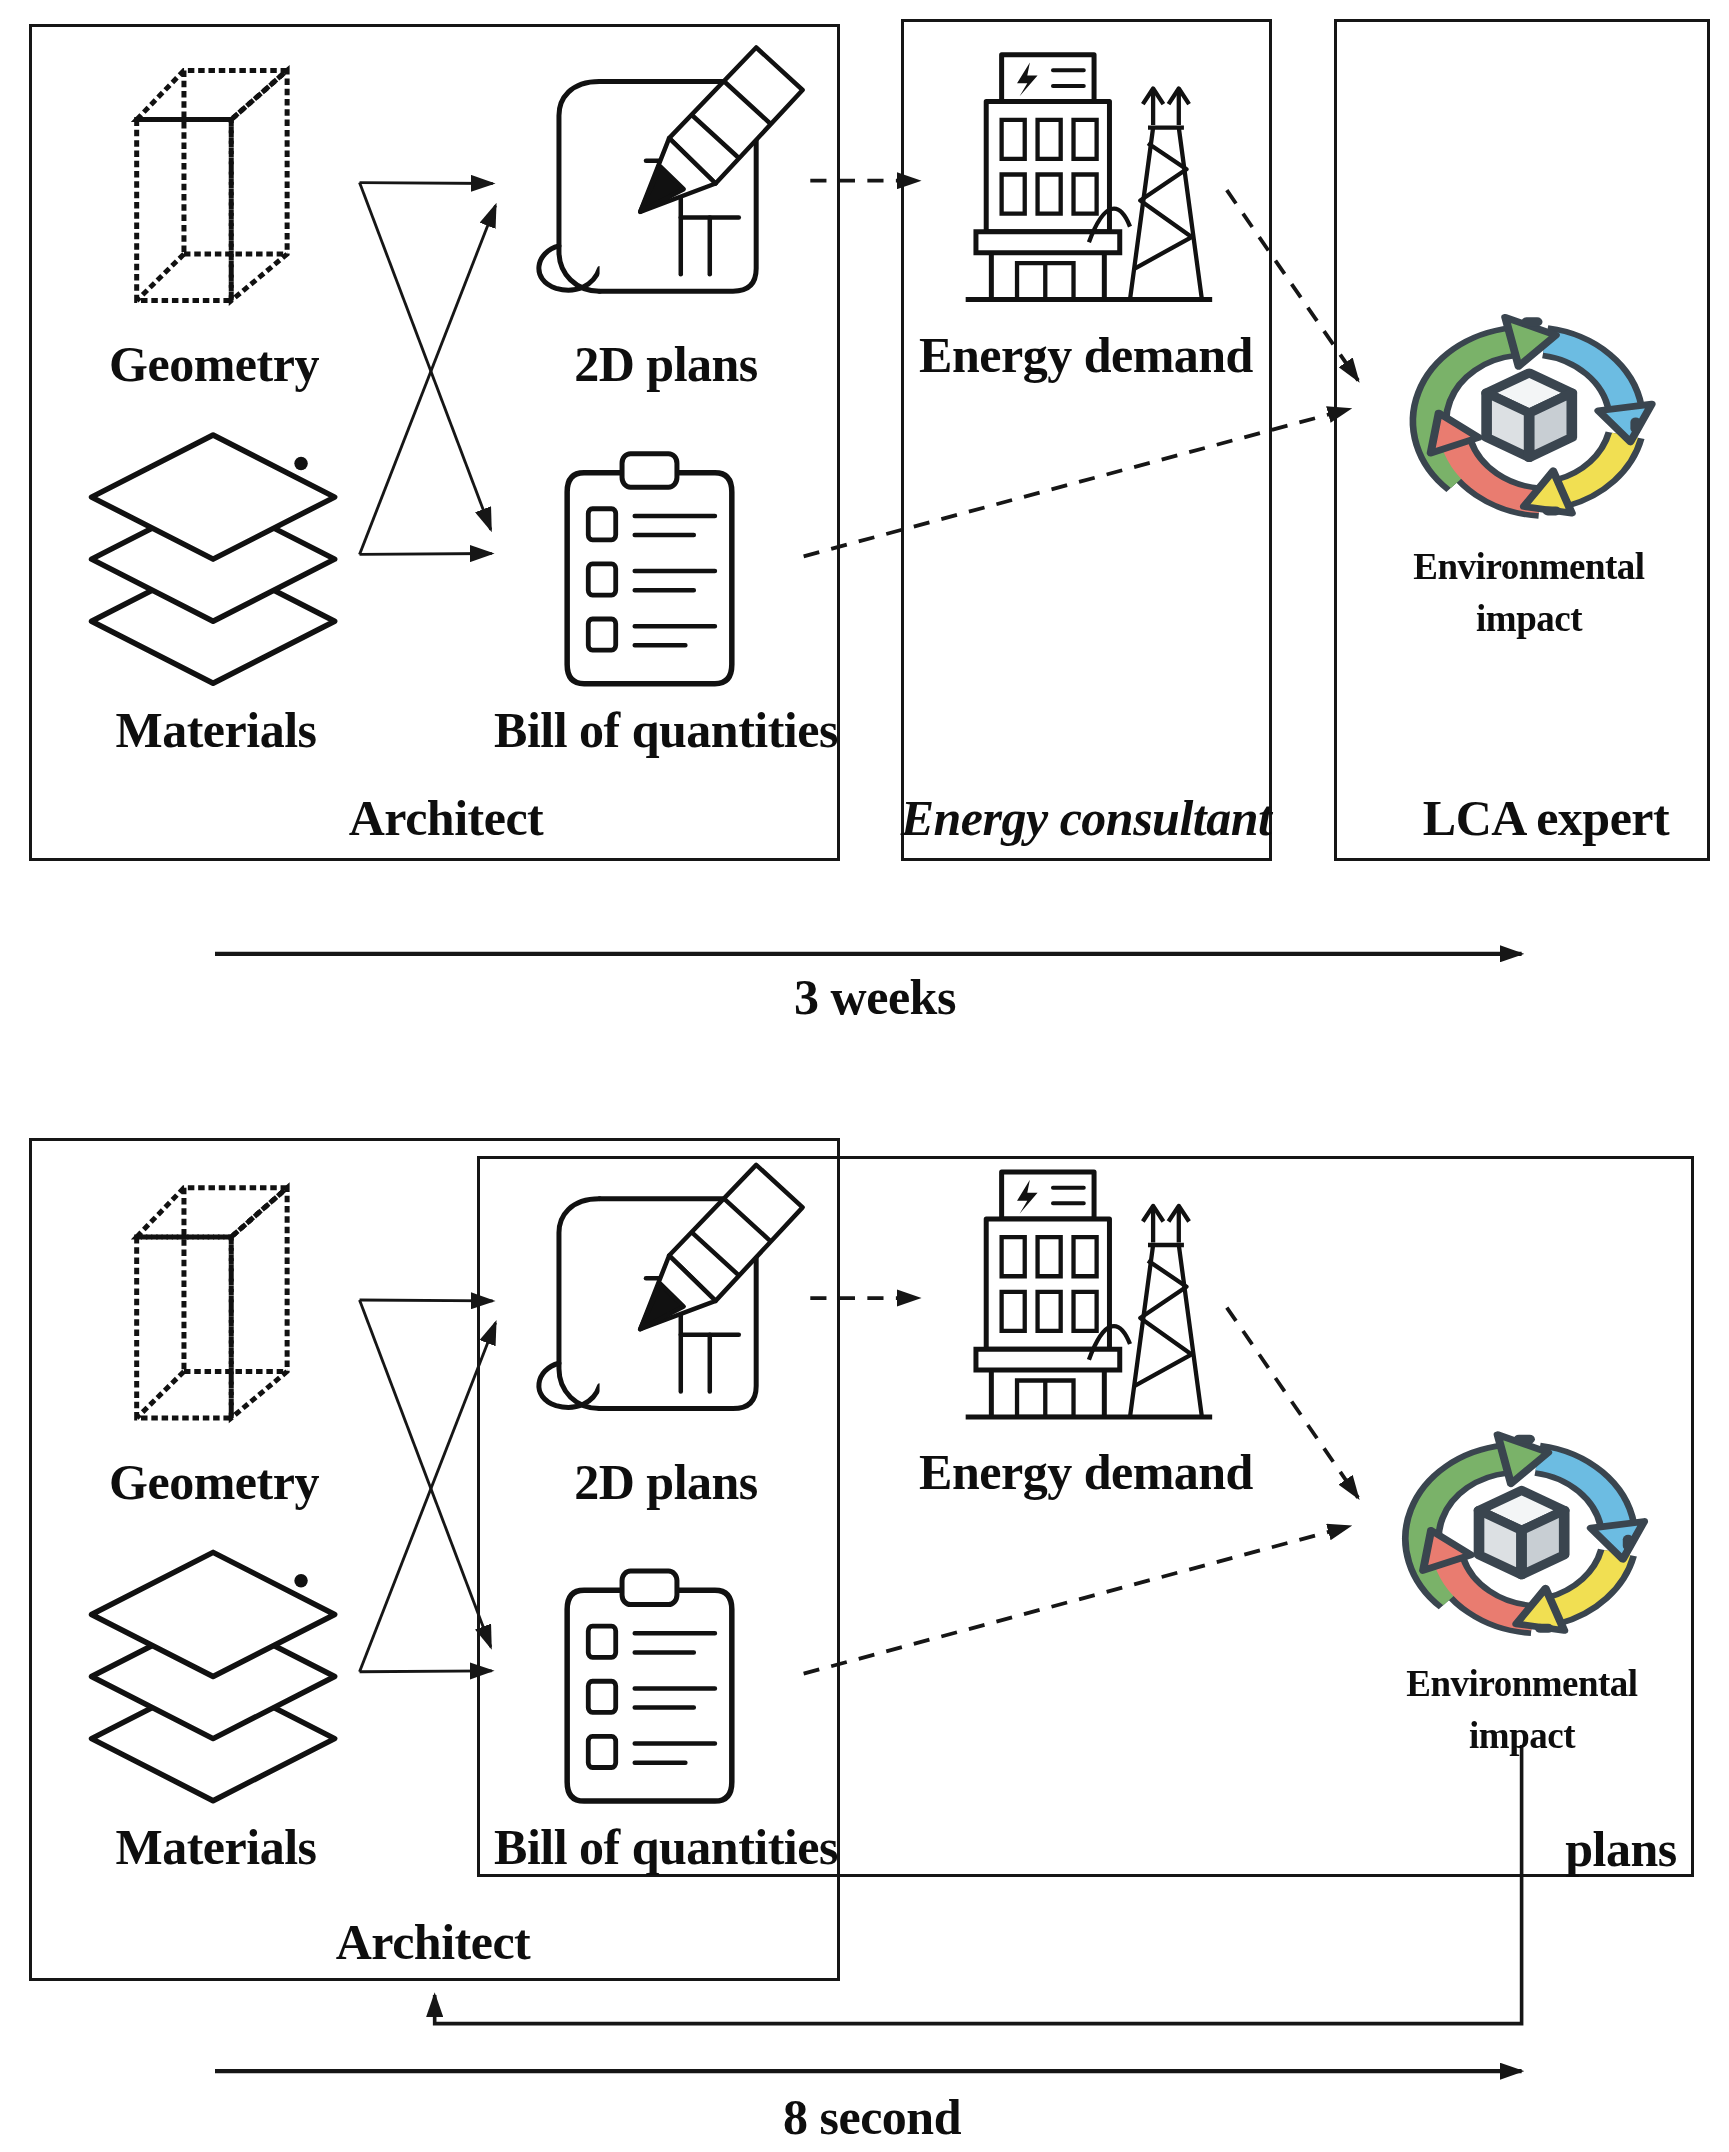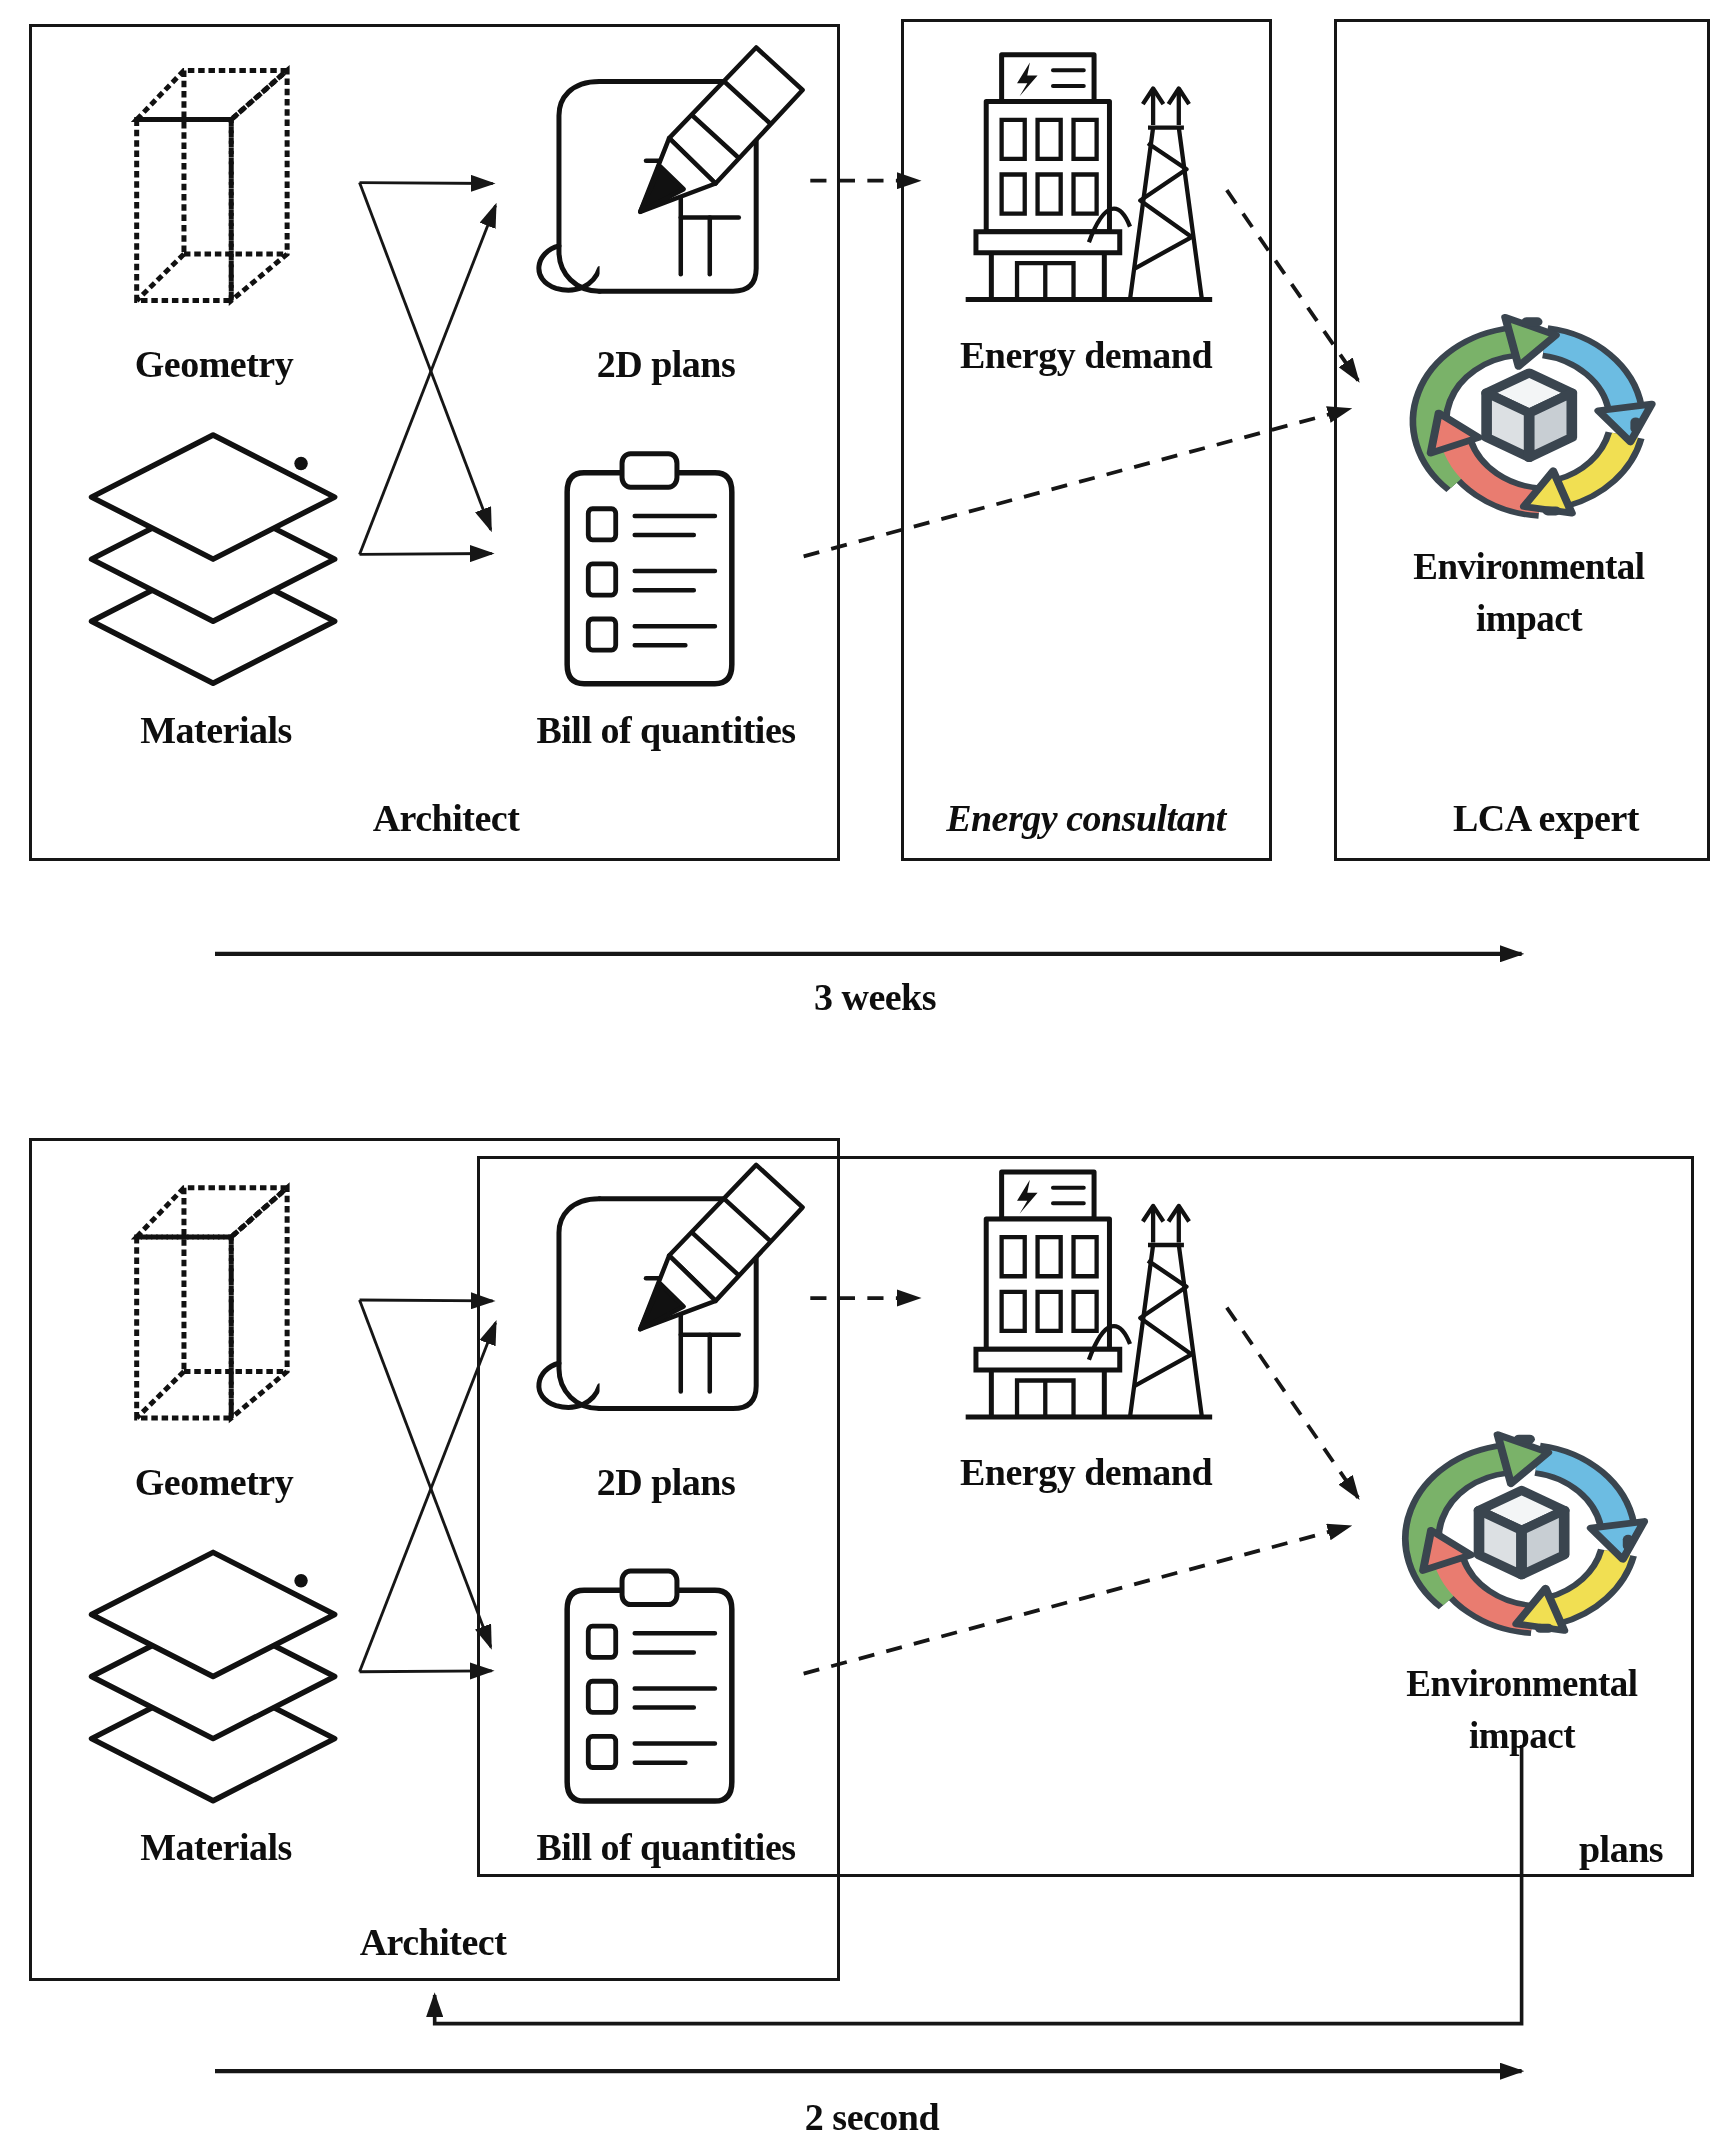--- a/index.html
+++ b/index.html
@@ -13,21 +13,21 @@
   .box{
     position:absolute;
     border:3.8px solid #161616;
     background:transparent;
     box-sizing:border-box;
   }
   .lbl{
     position:absolute;
     transform:translate(-50%,-50%);
     font-weight:700;
-    font-size:38px;
+    font-size:50px;
     letter-spacing:-0.5px;
     color:#0e0e0e;
     text-align:center;
     white-space:nowrap;
     line-height:38px;
   }
   .lbl.wrap{white-space:normal;width:285px;line-height:52px;font-size:37px;font-family:Liberation Serif, serif;}
   svg.layer{position:absolute;left:0;top:0;}
 </style>
 </head>
@@ -257,16 +257,16 @@
   <div class="lbl" style="left:875px;top:997px;">3 weeks</div>
 
   <div class="lbl" style="left:214px;top:1482px;">Geometry</div>
   <div class="lbl" style="left:666px;top:1482px;">2D plans</div>
   <div class="lbl" style="left:1086px;top:1472px;">Energy demand</div>
   <div class="lbl" style="left:216px;top:1847px;">Materials</div>
   <div class="lbl" style="left:666px;top:1847px;">Bill of quantities</div>
   <div class="lbl wrap" style="left:1522px;top:1710px;">Environmental impact</div>
   <div class="lbl" style="left:433px;top:1942px;">Architect</div>
   <div class="lbl" style="left:1621px;top:1849px;">plans</div>
-  <div class="lbl" style="left:872px;top:2117px;">2 second</div>
+  <div class="lbl" style="left:872px;top:2117px;">8 second</div>
 
 </div>
 
 
 </body></html>

